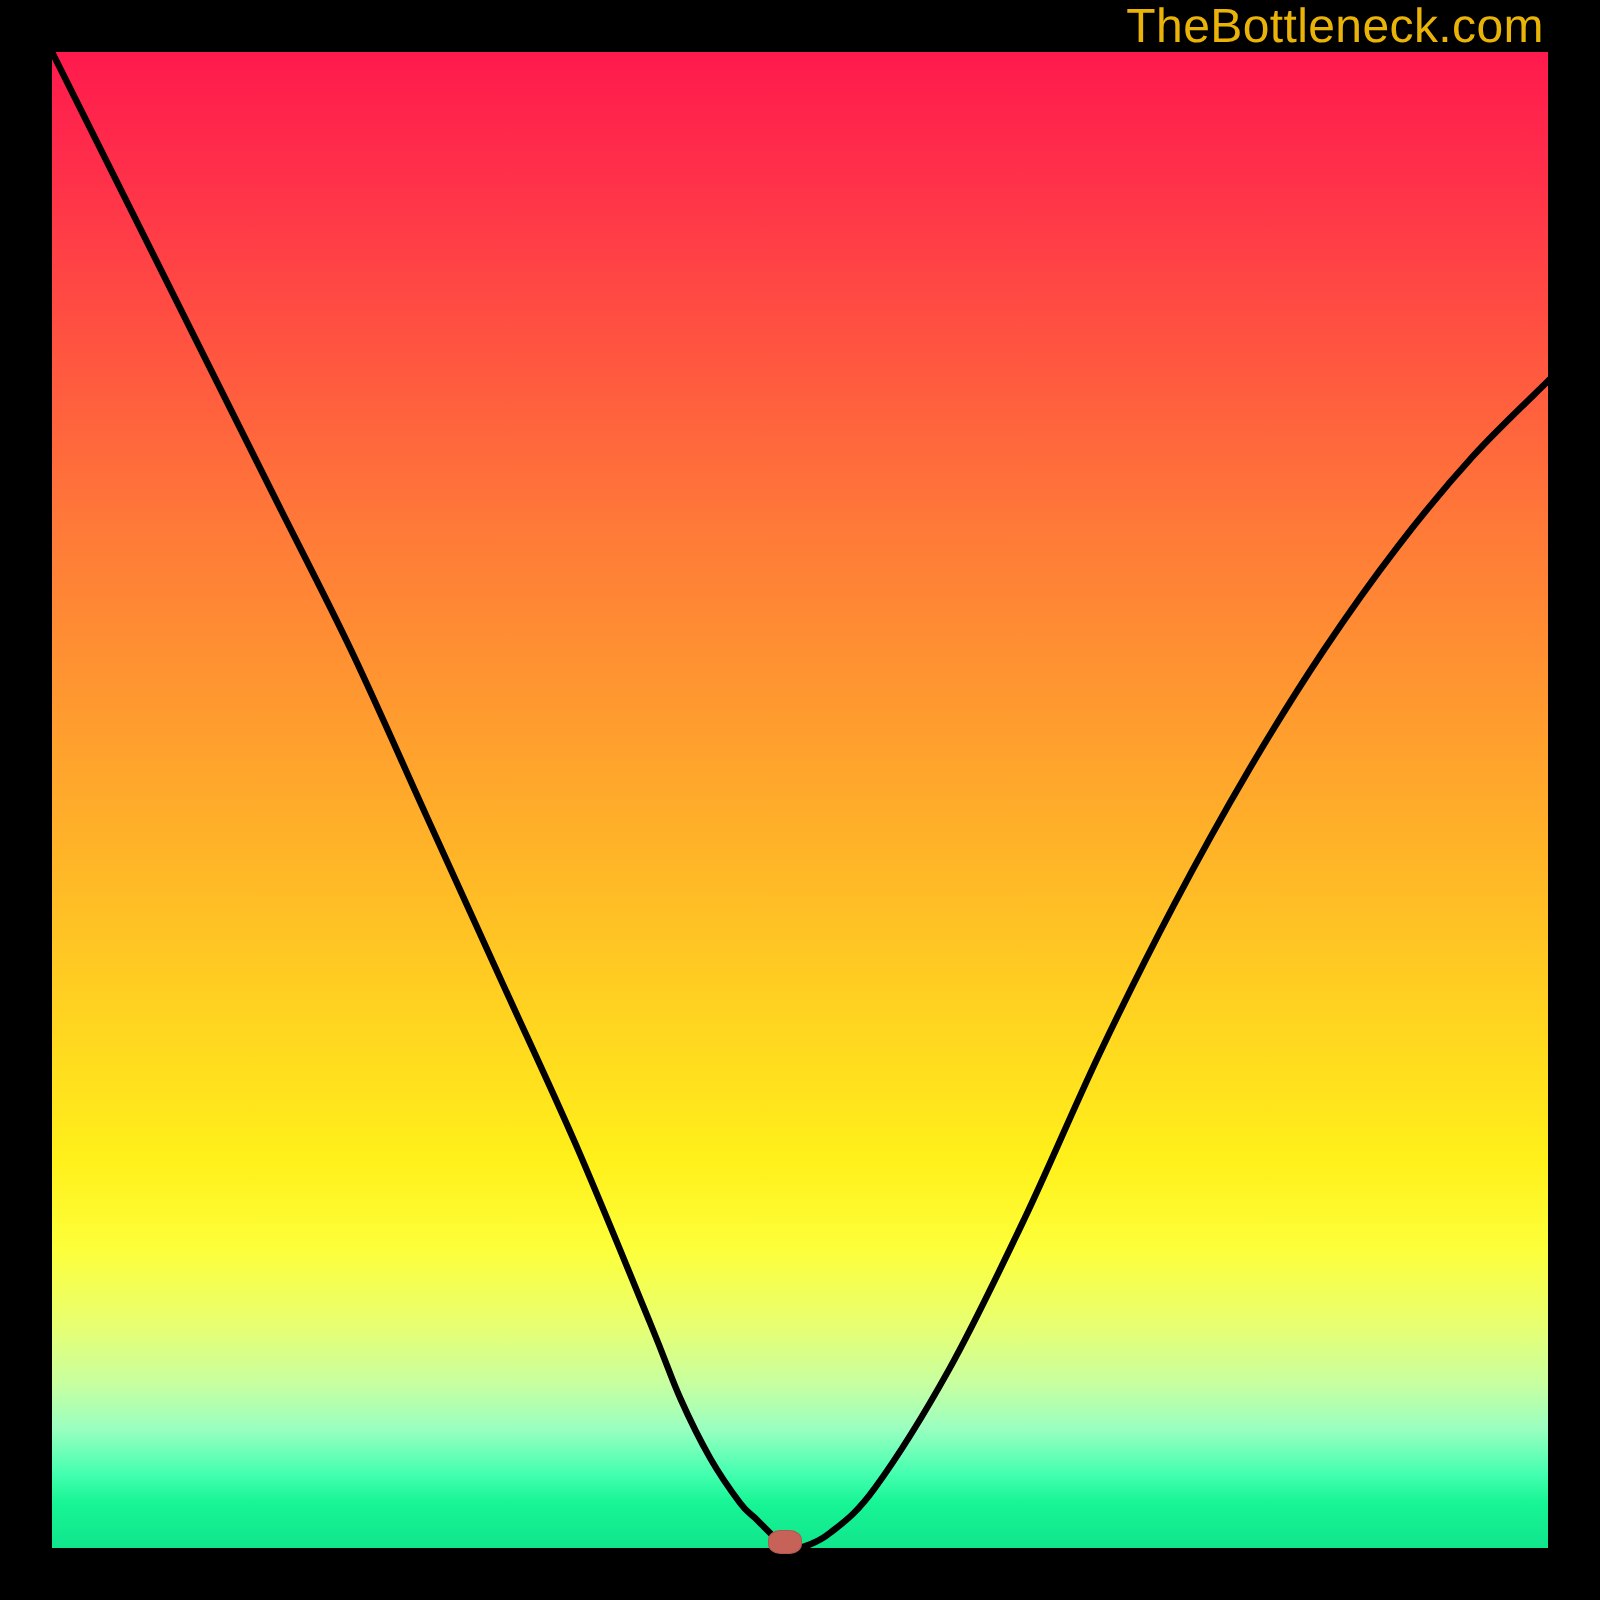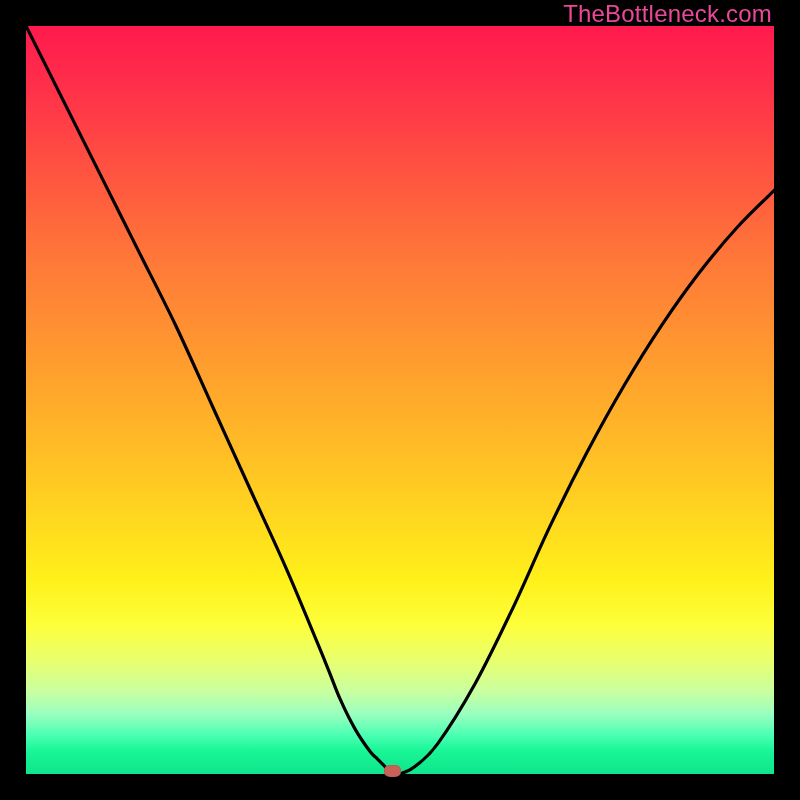--- a/index.html
+++ b/index.html
@@ -42,21 +42,21 @@
       #9affc0 92%,
       #45ffb0 95%,
       #17f595 97%,
       #10e58c 100%
     );
   }
   .watermark {
     position: absolute;
     top: 0px;
     right: 28px;
-    color: #ec4899;
+    color: #eab308;
     font-size: 24px;
     letter-spacing: 0.2px;
     user-select: none;
     margin-left: 38px;
   }
   svg.curve {
     position: absolute;
     left: 0;
     top: 0;
     width: 748px;

